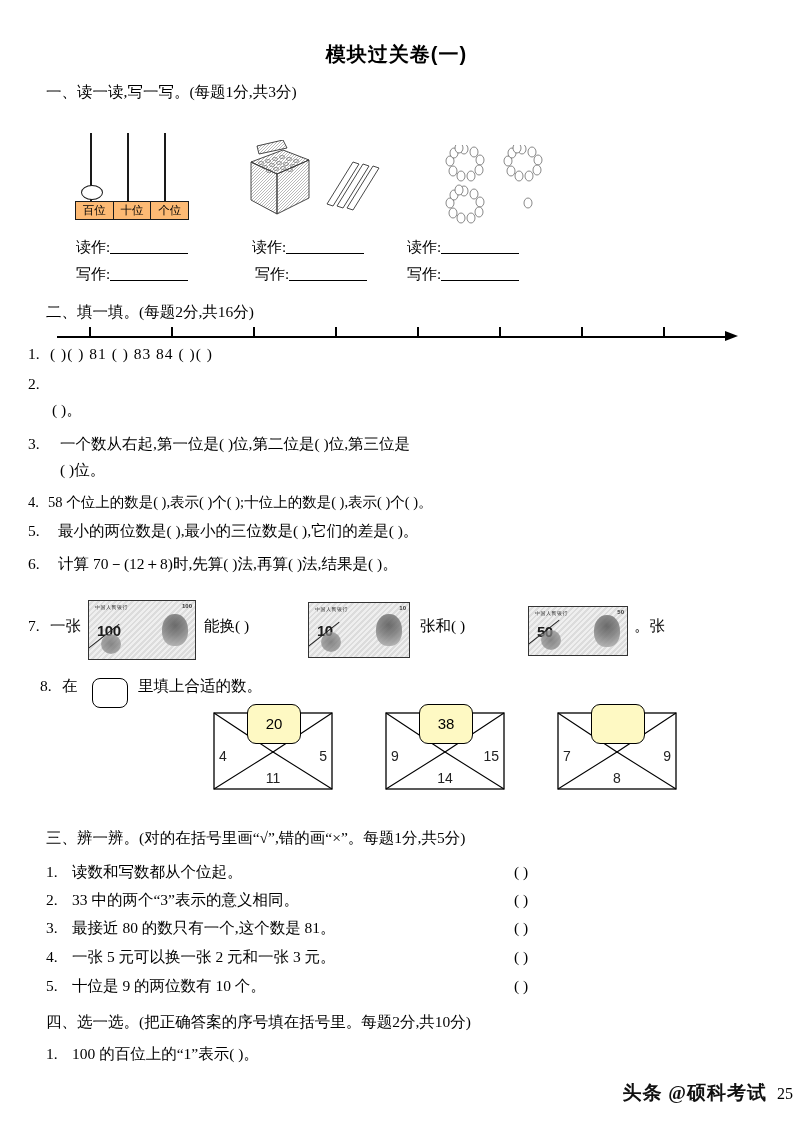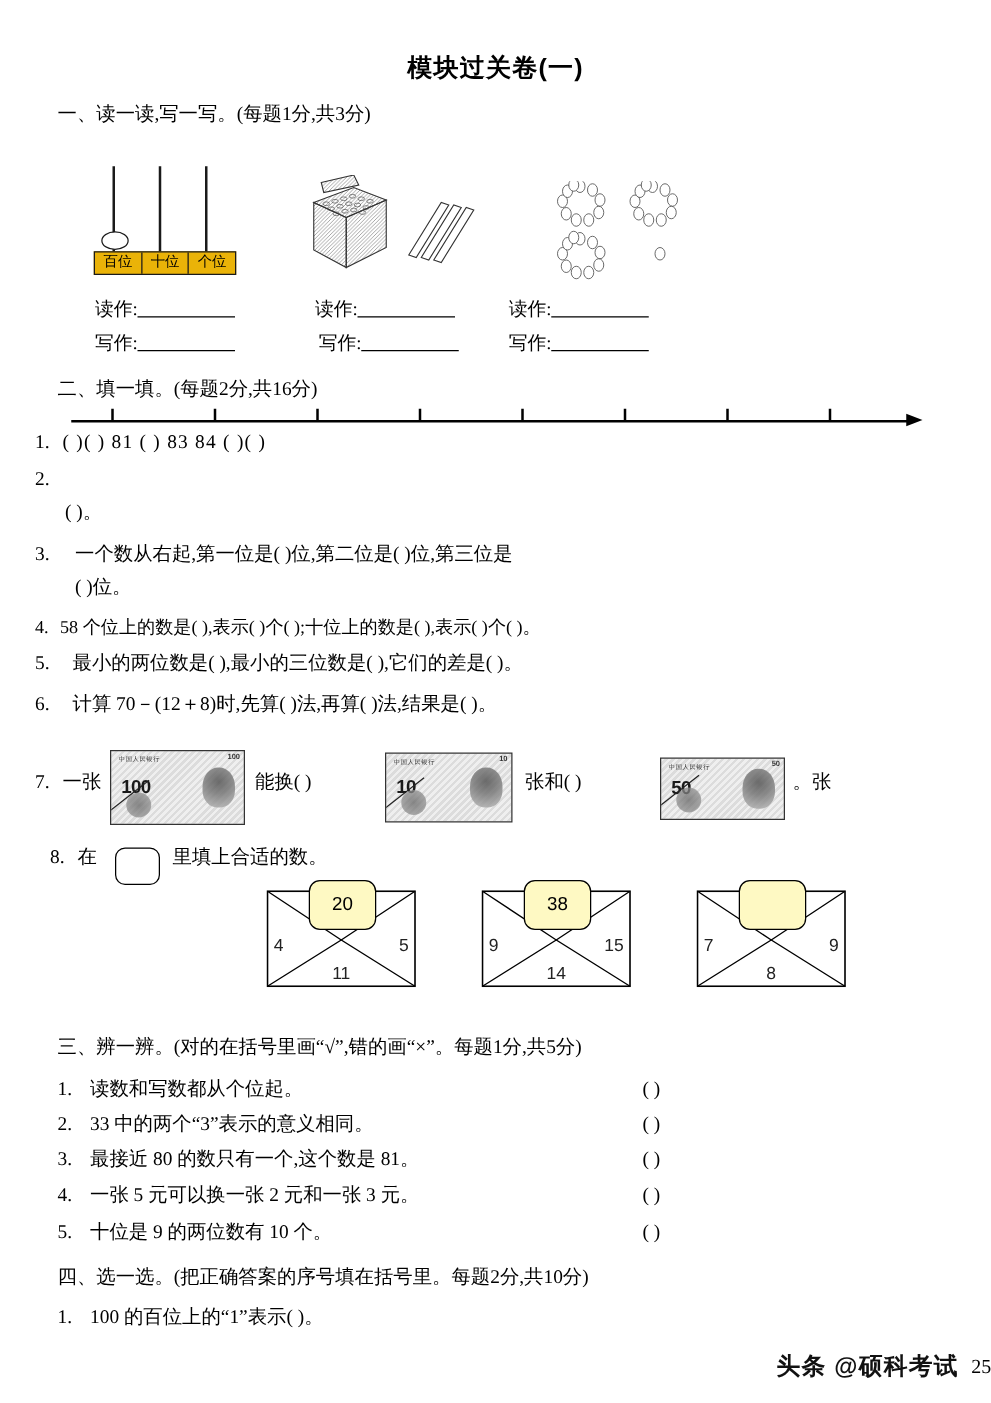--- a/index.html
+++ b/index.html
@@ -73,21 +73,21 @@
     background: #fff;
   }
   .counter .base {
     position: absolute;
     left: 0px;
     top: 68px;
     width: 112px;
     height: 17px;
     border: 1.4px solid #1a1a1a;
     display: flex;
-    background: #eab308;
+    background: #fdba74;
   }
   .counter .base div {
     flex: 1;
     text-align: center;
     font-size: 11.5px;
     line-height: 16px;
     border-right: 1.2px solid #1a1a1a;
     font-family: "Liberation Sans", "DejaVu Sans", sans-serif;
   }
   .counter .base div:last-child { border-right: none; }
@@ -254,21 +254,21 @@
     position: absolute;
     left: 0; right: 0;
     top: 1085px;
     text-align: right;
     font-size: 16px;
   }
   .watermark {
     position: absolute;
     right: 26px;
     top: 1080px;
-    font-family: Liberation Sans, sans-serif;
+    font-family: Liberation Serif, serif;
     font-weight: bold;
     font-size: 19px;
     color: #111;
     letter-spacing: 1px;
   }
 </style>
 </head>
 <body>
 
 <div class="page">

